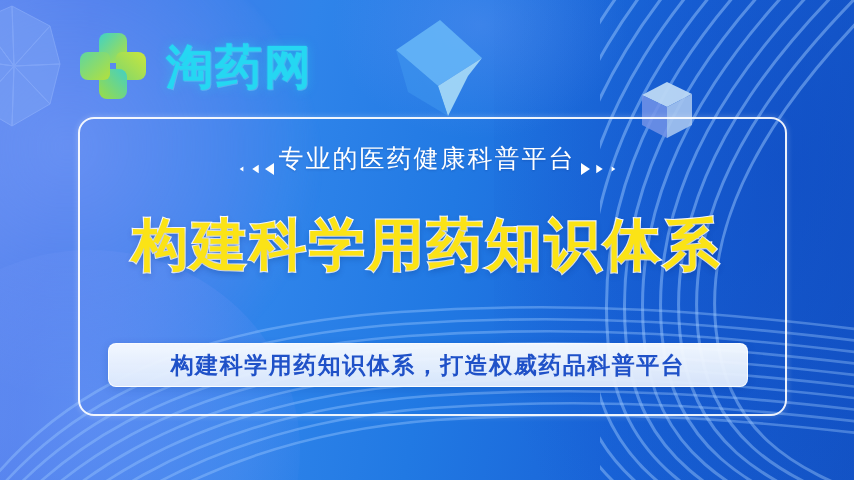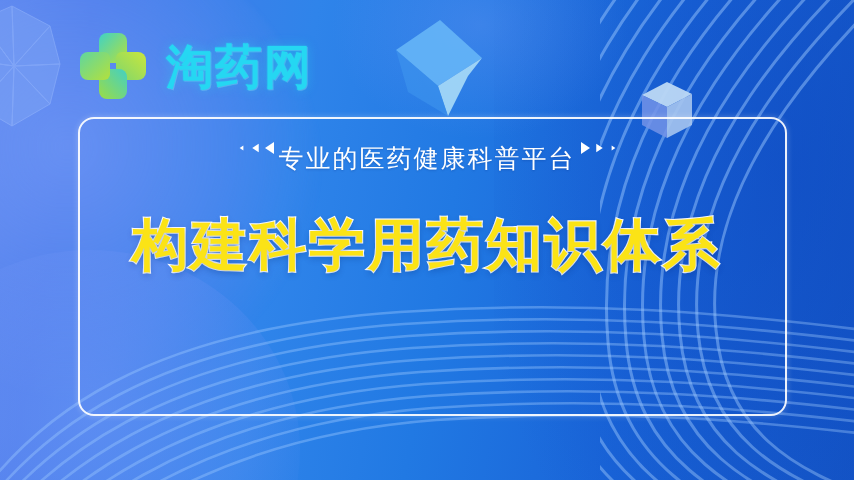--- a/index.html
+++ b/index.html
@@ -137,21 +137,21 @@
     box-sizing: border-box;
   }
 
   
   .eyebrow {
     position: absolute;
     left: 0;
     right: 0;
     top: 142px;
     display: flex;
-    align-items: flex-start;
+    align-items: flex-end;
     justify-content: center;
     gap: 5px;
     color: #ffffff;
   }
   .eyebrow-text {
     font-size: 25px;
     font-weight: 500;
     letter-spacing: 2px;
     white-space: nowrap;
     text-shadow: 0 1px 2px rgba(0,40,120,0.25);
@@ -358,14 +358,17 @@
     <span class="eyebrow-text">专业的医药健康科普平台</span>
     <span class="arrows">
       <span class="tri tri-r s3"></span>
       <span class="tri tri-r s2"></span>
       <span class="tri tri-r s1"></span>
     </span>
   </div>
 
   <div class="title">构建科学用药知识体系</div>
 
+  <div class="banner">
+    <span class="banner-text">构建科学用药知识体系，打造权威药品科普平台</span>
+  </div>
 
 </div>
 
 </body></html>

